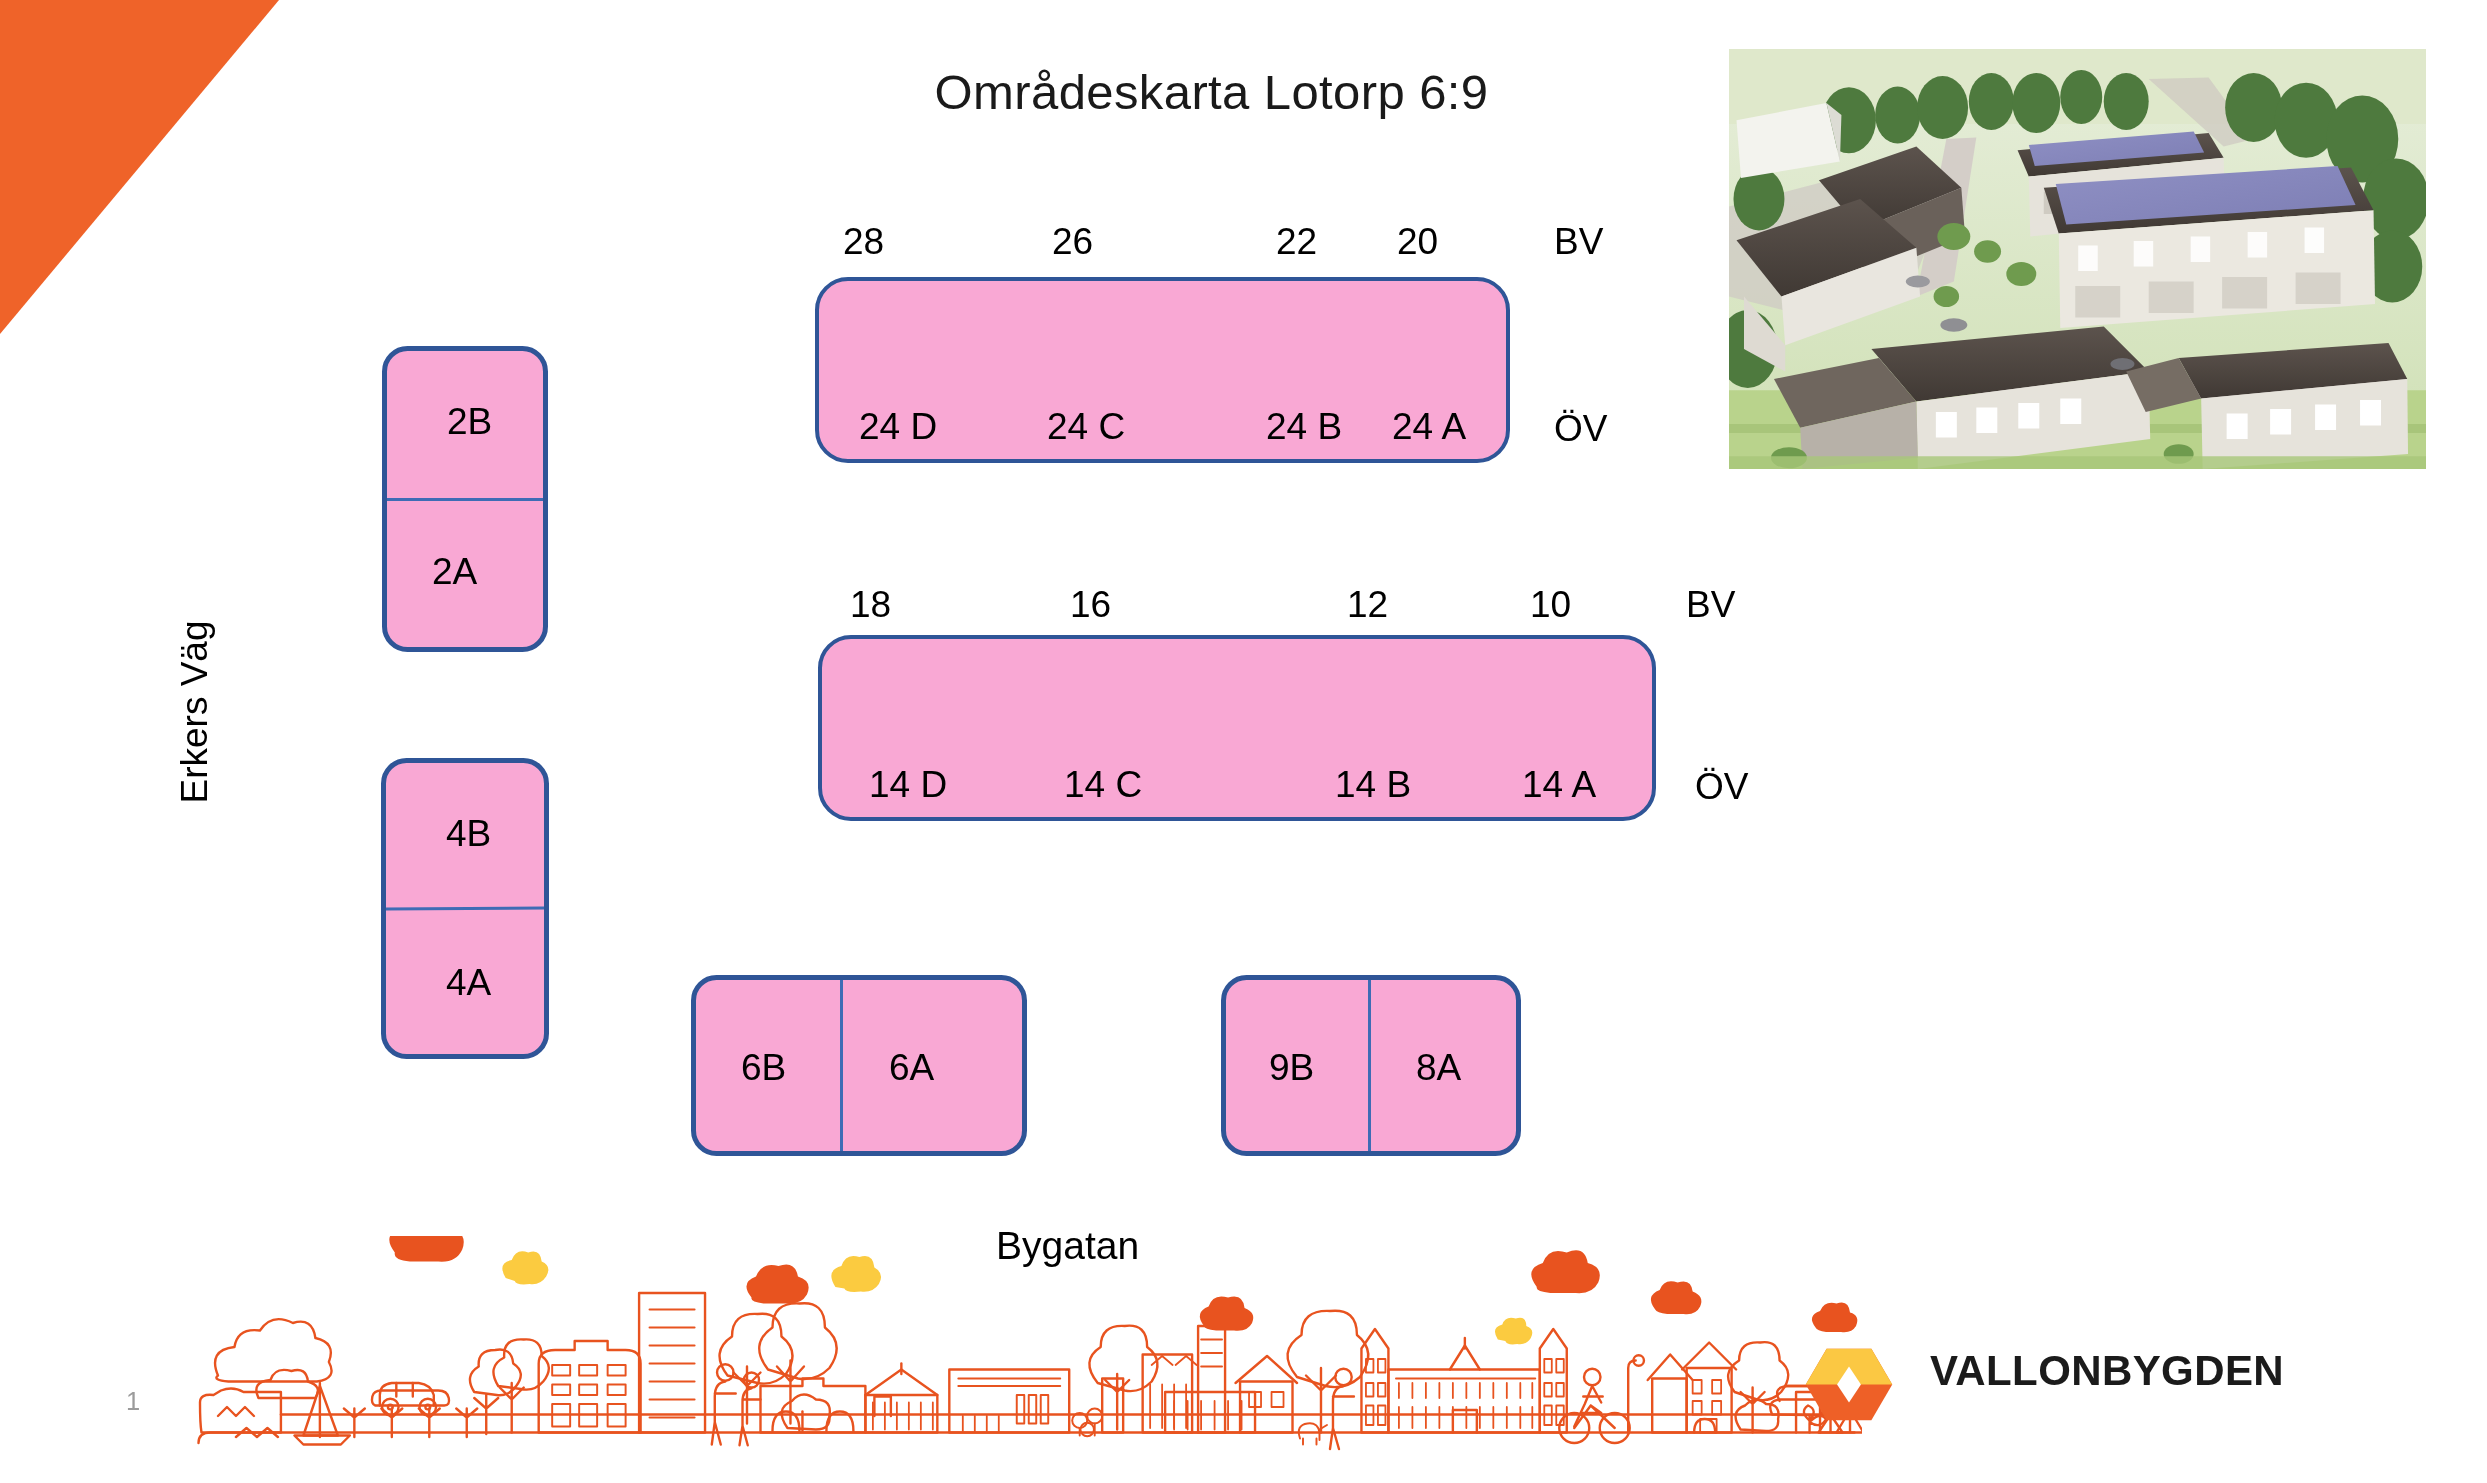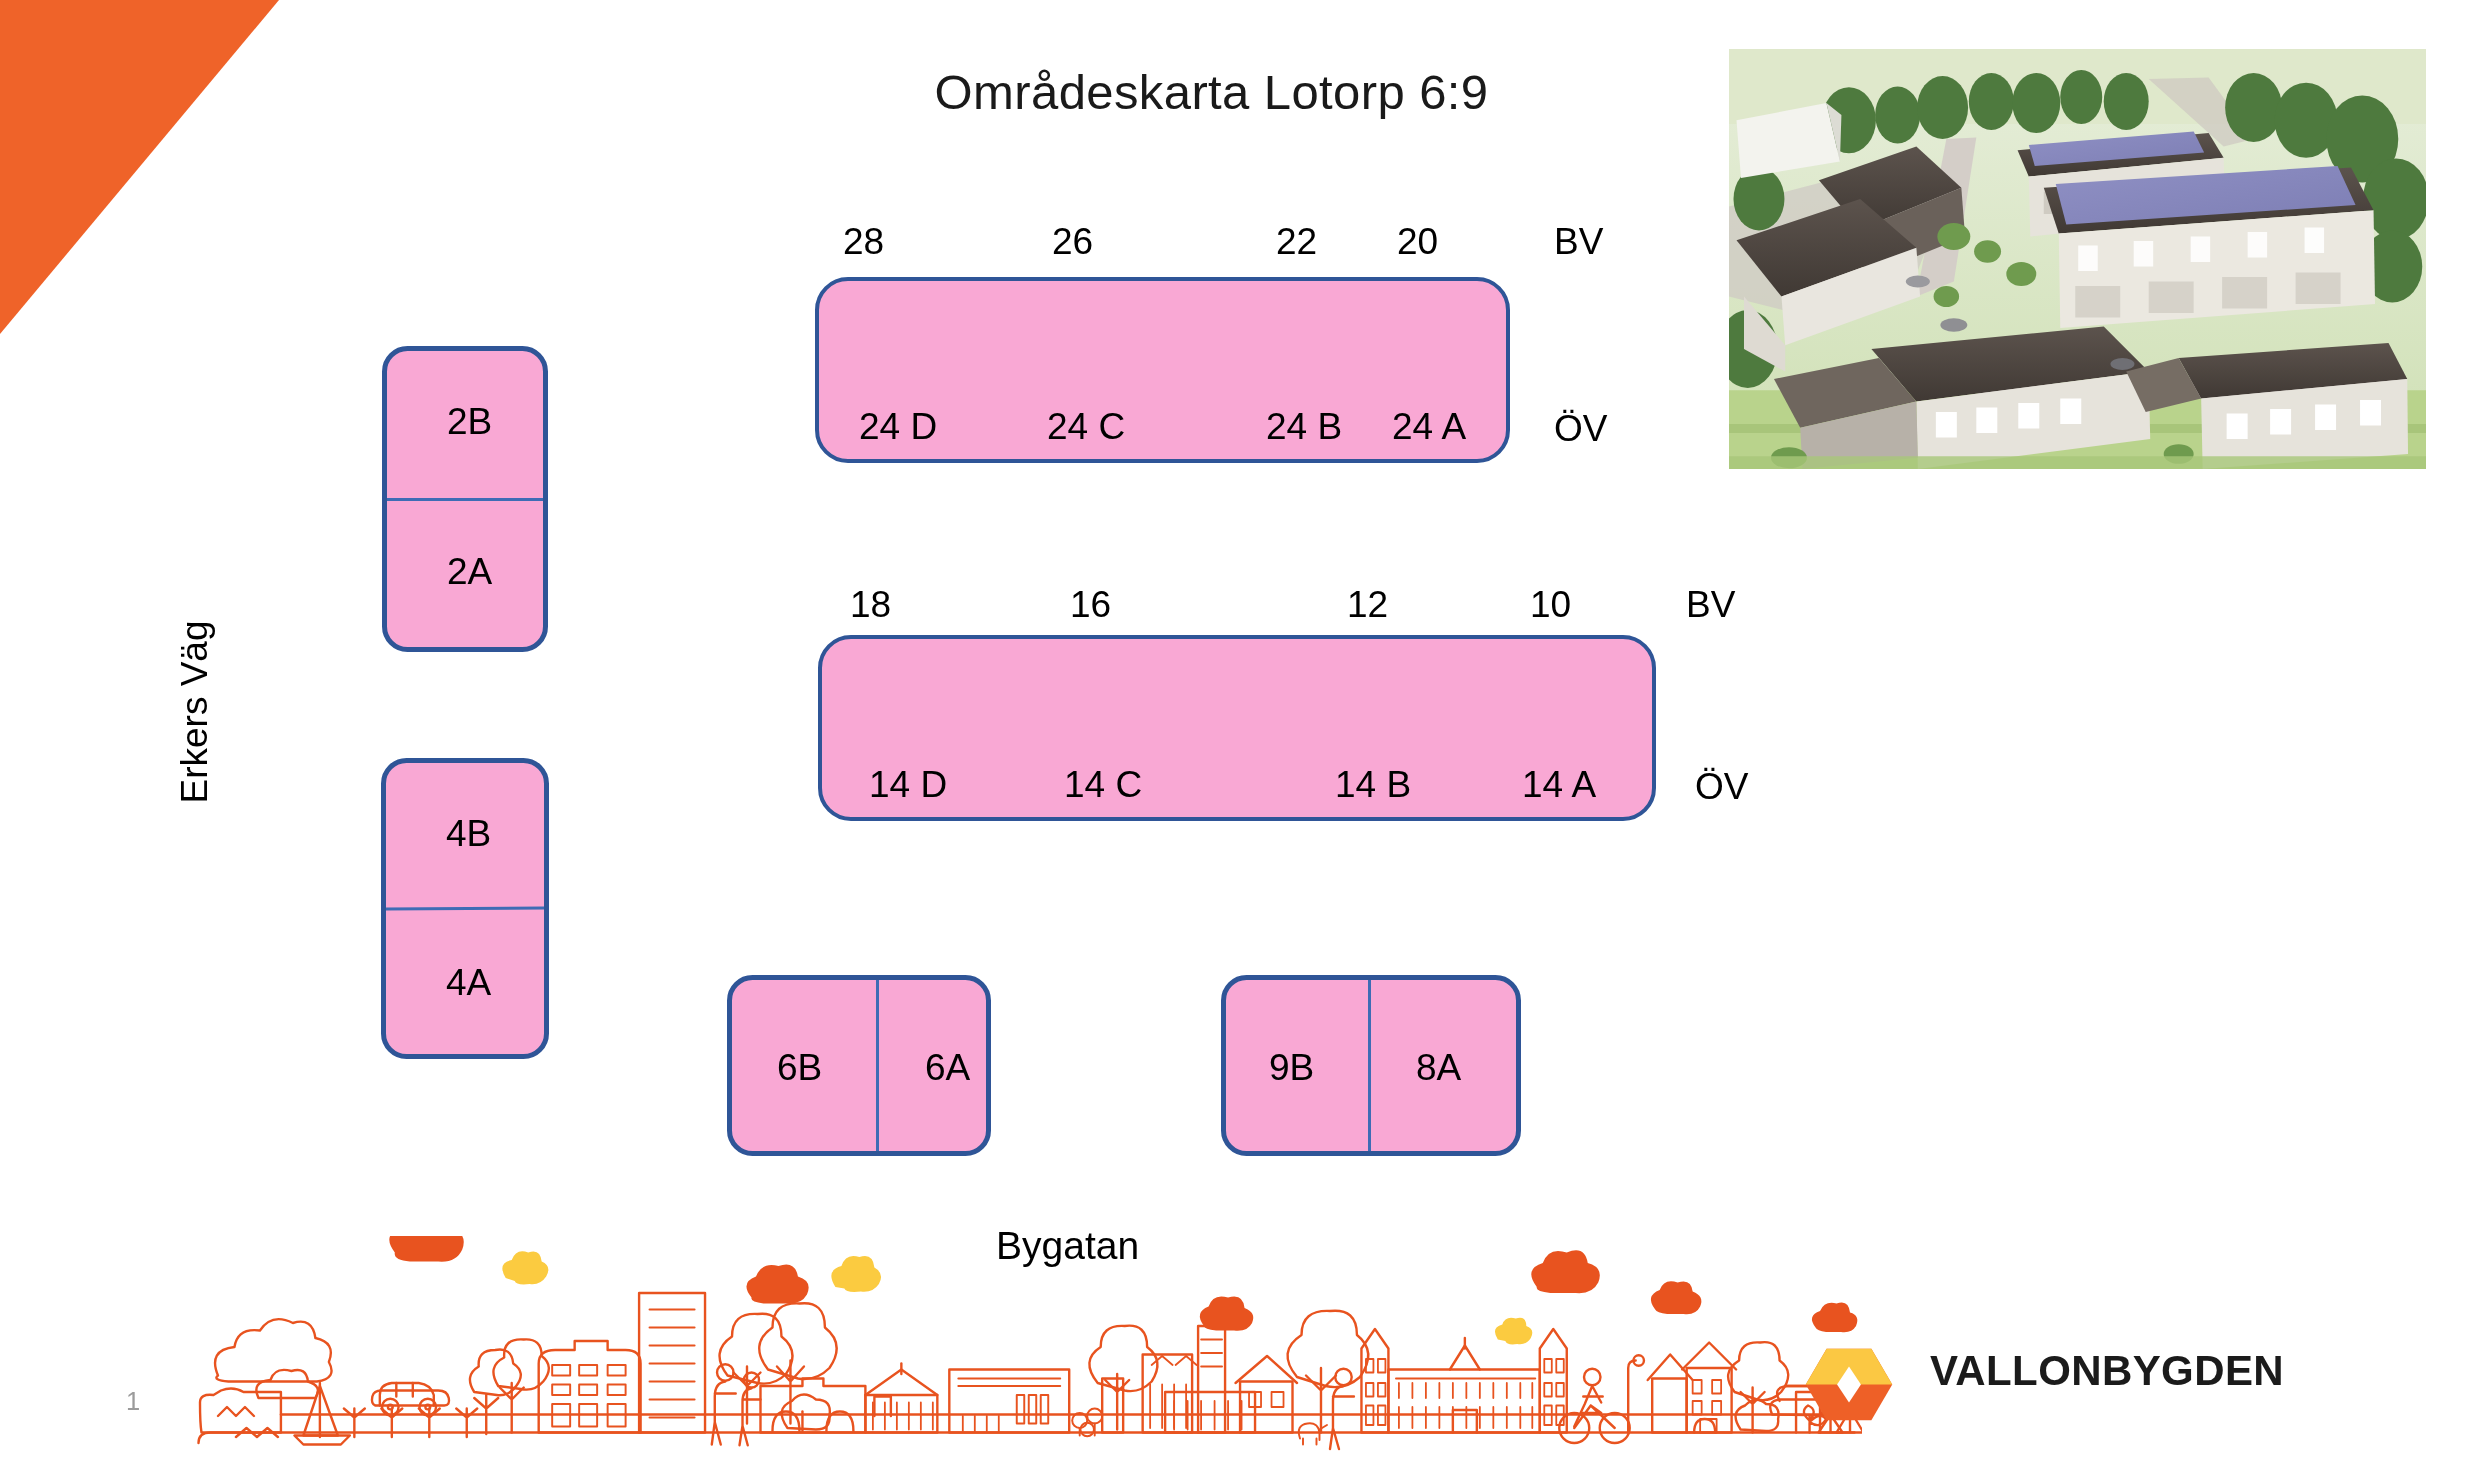--- a/index.html
+++ b/index.html
@@ -183,21 +183,21 @@
       </g>
       <rect x="0" y="543" width="930" height="17" fill="#a8c779" opacity=".8"></rect>
     </svg>
   </div>
 
   <div class="street-vert">Erkers Väg</div>
 
   <div class="blk" style="left:382px;top:346px;width:166px;height:306px;">
     <div class="divider-h" style="top:147px;"></div>
     <div class="cell-lbl" style="left:60px;top:52px;">2B</div>
-    <div class="cell-lbl" style="left:60px;top:202px;">2A</div>
+    <div class="cell-lbl" style="left:45px;top:202px;">2A</div>
   </div>
 
   <div class="blk" style="left:381px;top:758px;width:168px;height:301px;">
     <div class="divider-h" style="top:144px;transform:rotate(-0.3deg);"></div>
     <div class="cell-lbl" style="left:60px;top:52px;">4B</div>
     <div class="cell-lbl" style="left:60px;top:201px;">4A</div>
   </div>
 
   <div class="num" style="left:826px;top:221px;width:75px;">28</div>
   <div class="num" style="left:1035px;top:221px;width:75px;">26</div>
@@ -220,21 +220,21 @@
   <div class="side-lbl" style="left:1686px;top:584px;">BV</div>
 
   <div class="blk blk-lg" style="left:818px;top:635px;width:838px;height:186px;"></div>
 
   <div class="cell-lbl" style="left:869px;top:766px;">14 D</div>
   <div class="cell-lbl" style="left:1064px;top:766px;">14 C</div>
   <div class="cell-lbl" style="left:1335px;top:766px;">14 B</div>
   <div class="cell-lbl" style="left:1522px;top:766px;">14 A</div>
   <div class="side-lbl" style="left:1695px;top:766px;">ÖV</div>
 
-  <div class="blk" style="left:727px;top:975px;width:264px;height:181px;">
+  <div class="blk" style="left:691px;top:975px;width:336px;height:181px;">
     <div class="divider-v" style="left:144px;"></div>
     <div class="cell-lbl" style="left:45px;top:69px;">6B</div>
     <div class="cell-lbl" style="left:193px;top:69px;">6A</div>
   </div>
 
   <div class="blk" style="left:1221px;top:975px;width:300px;height:181px;">
     <div class="divider-v" style="left:142px;"></div>
     <div class="cell-lbl" style="left:43px;top:69px;">9B</div>
     <div class="cell-lbl" style="left:190px;top:69px;">8A</div>
   </div>

